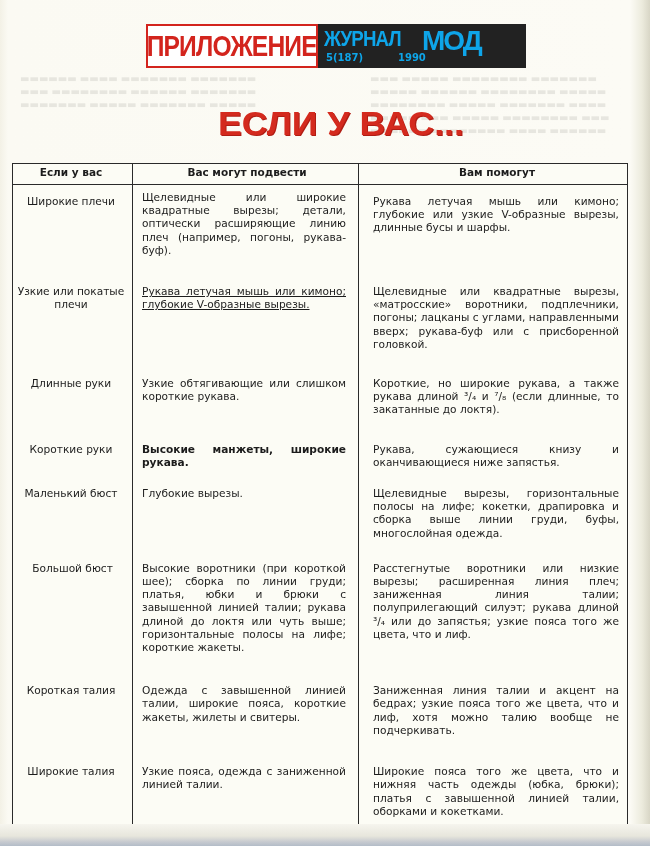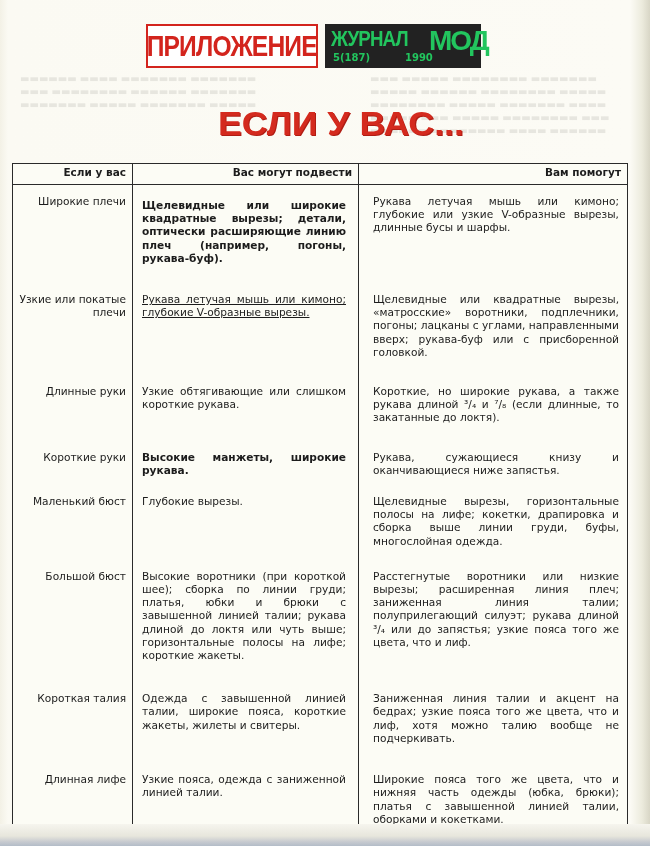--- a/index.html
+++ b/index.html
@@ -25,22 +25,22 @@
     .masthead { position: absolute; left: 146px; top: 24px; height: 44px; display: flex; }
     .mh-left {
       width: 168px; height: 40px; border: 2px solid #d3241d; background: #ffffff;
       display: flex; align-items: center; justify-content: center;
     }
     .mh-left span {
       color: #d3241d; font-family: "Liberation Sans", sans-serif; font-weight: bold;
       font-size: 30px; letter-spacing: -1px; transform: scaleX(.82); display: inline-block;
     }
     .mh-right {
-      margin-left: 7px; width: 156px; height: 44px; background: #222222;
-      position: relative; color: #22c55e;
+      margin-left: 0; width: 208px; height: 44px; background: #222222;
+      position: relative; color: #0ea5e9;
     }
     .mh-journal {
       position: absolute; left: 6px; top: 2px; font-family: "Liberation Sans", sans-serif;
       font-weight: bold; font-size: 22px; letter-spacing: -1px; transform: scaleX(.85); transform-origin: left;
     }
     .mh-issue { position: absolute; left: 8px; top: 28px; font-size: 10px; font-weight: bold; }
     .mh-year { position: absolute; left: 80px; top: 28px; font-size: 10px; font-weight: bold; }
     .mh-mod {
       position: absolute; left: 104px; top: 1px; font-family: "Liberation Sans", sans-serif;
       font-weight: bold; font-size: 28px; letter-spacing: -2px;
@@ -51,21 +51,21 @@
       text-shadow: 1px 1px 0 #b01d14; transform: scaleX(1.05); transform-origin: left;
     }
     
     .guide-table {
       position: absolute; left: 12px; top: 163px; width: 616px;
       border-collapse: collapse; font-size: 10.6px; line-height: 13.2px;
       background: rgba(252,251,245,.85);
     }
     .guide-table th, .guide-table td {
       border-left: 1px solid #2a2a2a; border-right: 1px solid #2a2a2a;
-      vertical-align: top; text-align: right;
+      vertical-align: top; text-align: center;
     }
     .guide-table th {
       border: 1px solid #2a2a2a; font-weight: bold; font-size: 10.5px; height: 18px; padding: 2px 6px 0;
     }
     .guide-table td { padding: 0 6px; }
     .guide-table td.c1 { width: 107px; padding-left: 3px; }
     .guide-table td.c2 { width: 204px; padding-left: 9px; padding-right: 12px; text-align: justify; }
     .guide-table td.c3 { padding-left: 14px; padding-right: 8px; text-align: justify; }
     .guide-table th.h1 { width: 107px; padding-left: 3px; }
     .guide-table th.h2 { width: 204px; padding-left: 9px; }
@@ -102,21 +102,21 @@
     <thead>
       <tr>
         <th class="h1">Если у вас</th>
         <th class="h2">Вас могут подвести</th>
         <th class="h3">Вам помогут</th>
       </tr>
     </thead>
     <tbody id="rows">
         <tr>
           <td class="c1" style="padding-top: 10px; padding-bottom: 20px;">Широкие плечи</td>
-          <td class="c2" style="padding-top: 14px; padding-bottom: 20px; font-weight: bold;">Щелевидные или широкие квадратные вырезы; детали, оптически расширяющие линию плеч (например, погоны, рукава-буф).</td>
+          <td class="c2" style="padding-top: 6px; padding-bottom: 20px;">Щелевидные или широкие квадратные вырезы; детали, оптически расширяющие линию плеч (например, погоны, рукава-буф).</td>
           <td class="c3" style="padding-top: 10px; padding-bottom: 20px;">Рукава летучая мышь или кимоно; глубокие или узкие V-образные вырезы, длинные бусы и шарфы.</td>
         </tr>
         <tr>
           <td class="c1" style="padding-top: 8px; padding-bottom: 18px;">Узкие или покатые плечи</td>
           <td class="c2" style="padding-top: 8px; padding-bottom: 18px; text-decoration: underline;">Рукава летучая мышь или кимоно; глубокие V-образные вырезы.</td>
           <td class="c3" style="padding-top: 8px; padding-bottom: 18px;">Щелевидные или квадратные вырезы, «матросские» воротники, подплечники, погоны; лацканы с углами, направленными вверх; рукава-буф или с присборенной головкой.</td>
         </tr>
         <tr>
           <td class="c1" style="padding-top: 8px; padding-bottom: 18px;">Длинные руки</td>
           <td class="c2" style="padding-top: 8px; padding-bottom: 18px;">Узкие обтягивающие или слишком короткие рукава.</td>
@@ -136,21 +136,21 @@
           <td class="c1" style="padding-top: 8px; padding-bottom: 22px; padding-left: 6px;">Большой бюст</td>
           <td class="c2" style="padding-top: 8px; padding-bottom: 22px;">Высокие воротники (при короткой шее); сборка по линии груди; платья, юбки и брюки с завышенной линией талии; рукава длиной до локтя или чуть выше; горизонтальные полосы на лифе; короткие жакеты.</td>
           <td class="c3" style="padding-top: 8px; padding-bottom: 22px;">Расстегнутые воротники или низкие вырезы; расширенная линия плеч; заниженная линия талии; полуприлегающий силуэт; рукава длиной ³/₄ или до запястья; узкие пояса того же цвета, что и лиф.</td>
         </tr>
         <tr>
           <td class="c1" style="padding-top: 8px; padding-bottom: 20px;">Короткая талия</td>
           <td class="c2" style="padding-top: 8px; padding-bottom: 20px;">Одежда с завышенной линией талии, широкие пояса, короткие жакеты, жилеты и свитеры.</td>
           <td class="c3" style="padding-top: 8px; padding-bottom: 20px; margin-top: 40px;">Заниженная линия талии и акцент на бедрах; узкие пояса того же цвета, что и лиф, хотя можно талию вообще не подчеркивать.</td>
         </tr>
         <tr>
-          <td class="c1" style="padding-top: 8px; padding-bottom: 22px;">Длинная лифе</td>
+          <td class="c1" style="padding-top: 8px; padding-bottom: 22px;">Широкие талия</td>
           <td class="c2" style="padding-top: 8px; padding-bottom: 22px;">Узкие пояса, одежда с заниженной линией талии.</td>
           <td class="c3" style="padding-top: 8px; padding-bottom: 22px;">Широкие пояса того же цвета, что и нижняя часть одежды (юбка, брюки); платья с завышенной линией талии, оборками и кокетками.</td>
         </tr>
         <tr>
           <td class="c1" style="padding-top: 8px; padding-bottom: 16px;">Узкие бедра</td>
           <td class="c2" style="padding-top: 8px; padding-bottom: 16px;">Облегающие брюки; очень узкие юбки и юбки со швом посередине.</td>
           <td class="c3" style="padding-top: 8px; padding-bottom: 16px;">«Мешковатые» брюки или брюки со складками у пояса; широкие юбки в складку; квадратного силуэта жакеты, закрывающие линию бедер.</td>
         </tr>
       </tbody>
   </table>

